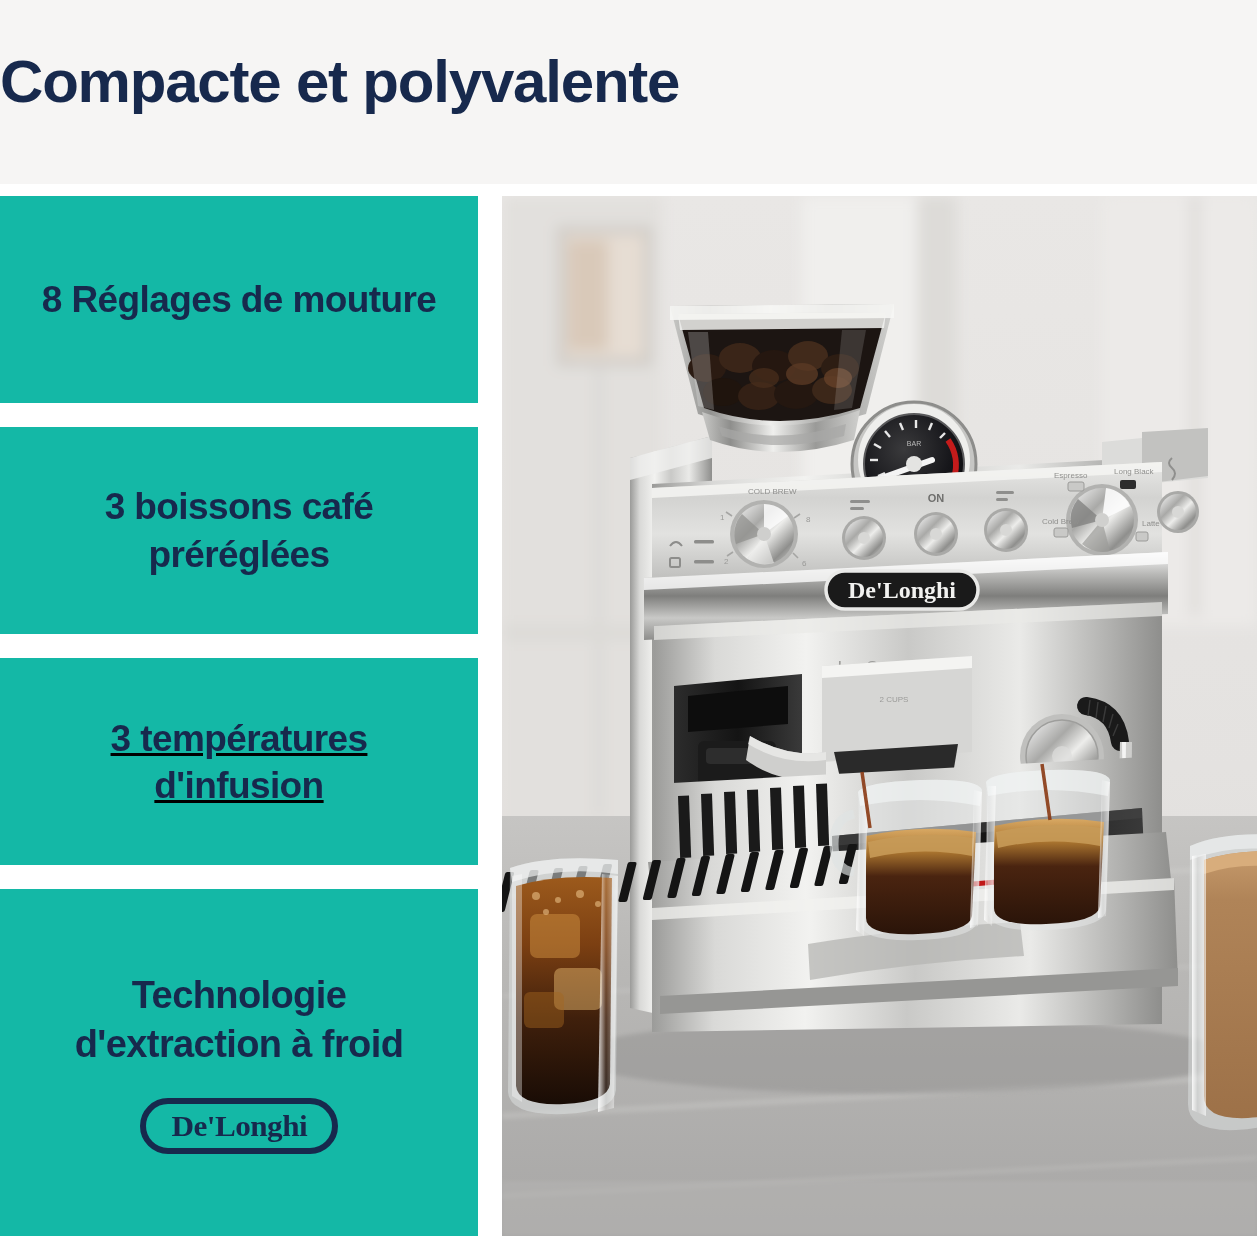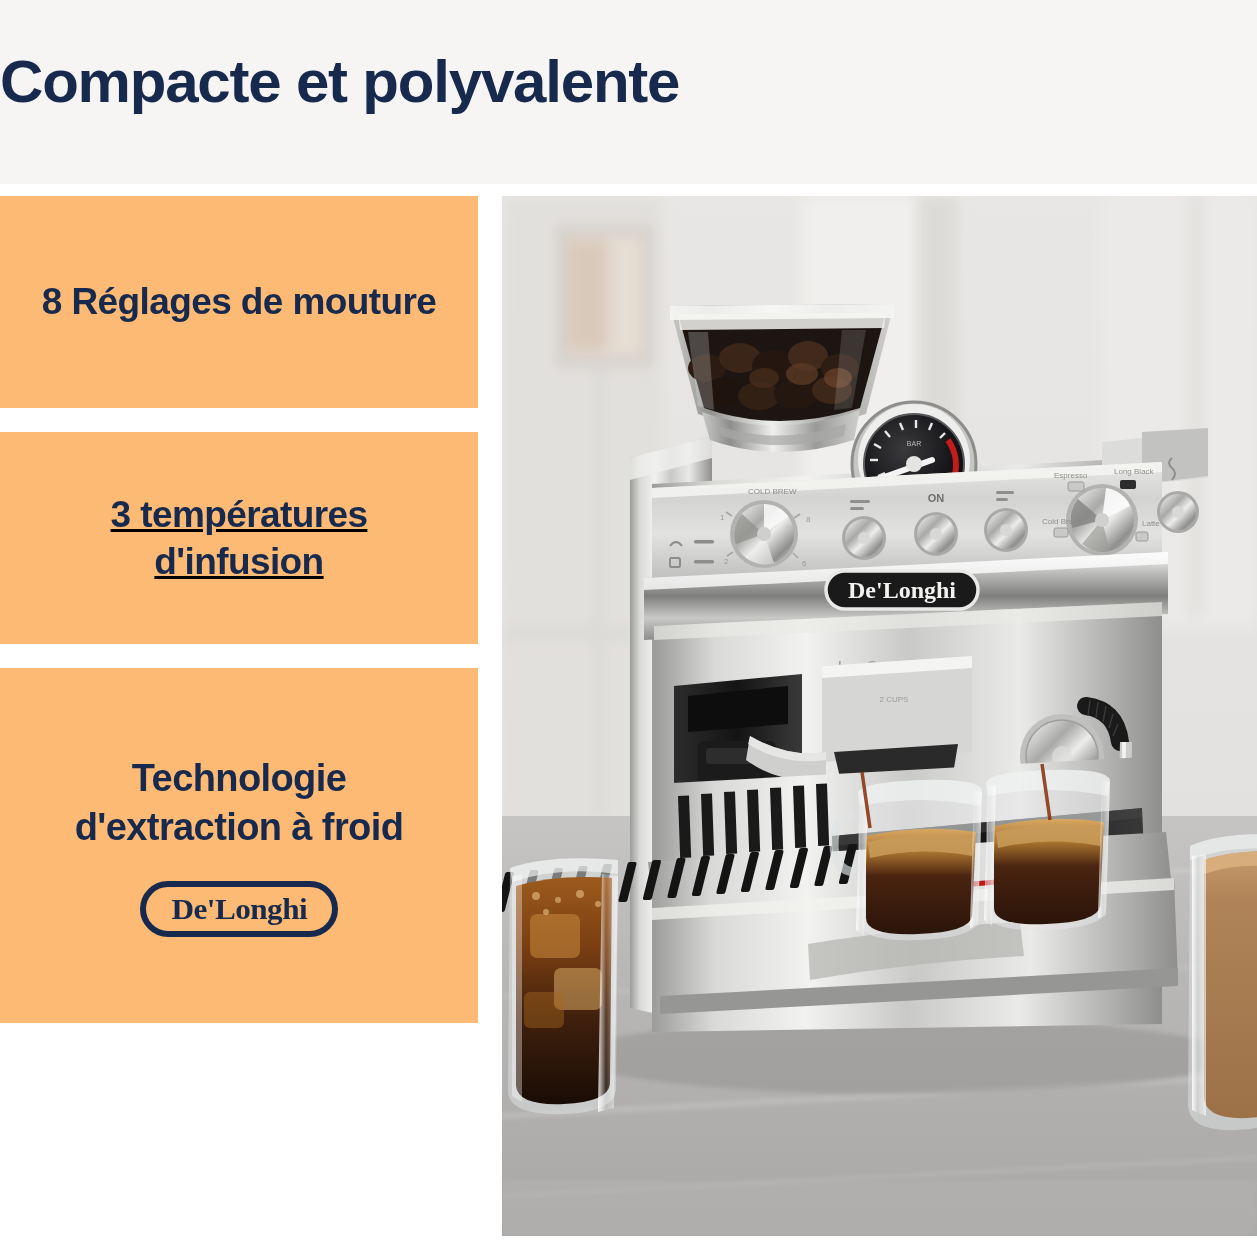--- a/index.html
+++ b/index.html
@@ -36,21 +36,21 @@
 
   
   .left-col {
     position: absolute;
     left: 0; top: 196px;
     width: 478px; height: 1040px;
     display: flex;
     flex-direction: column;
   }
   .feature-card {
-    background: #fdba74;
+    background: #14b8a6;
     display: flex;
     align-items: center;
     justify-content: center;
     flex-direction: column;
     padding: 10px 34px;
     margin-bottom: 24px;
   }
   .feature-card:last-child { margin-bottom: 0; }
   .fc-1 { height: 212px; }
   .fc-2 { height: 212px; }
@@ -105,20 +105,23 @@
   <div class="header-band">
     <h1 class="header-title">Compacte et polyvalente</h1>
   </div>
 
   <div class="left-col">
 
     <div class="feature-card fc-1">
       <div class="feature-text">8 Réglages de mouture</div>
     </div>
 
+    <div class="feature-card fc-2">
+      <div class="feature-text">3 boissons café préréglées</div>
+    </div>
 
     <div class="feature-card fc-3">
       <div class="feature-text">3 températures d'infusion</div>
     </div>
 
     <div class="feature-card fc-4">
       <div class="feature-text">Technologie d'extraction à froid</div>
       <div class="delonghi-logo">
         <span class="delonghi-logo-text">De'Longhi</span>
       </div>

